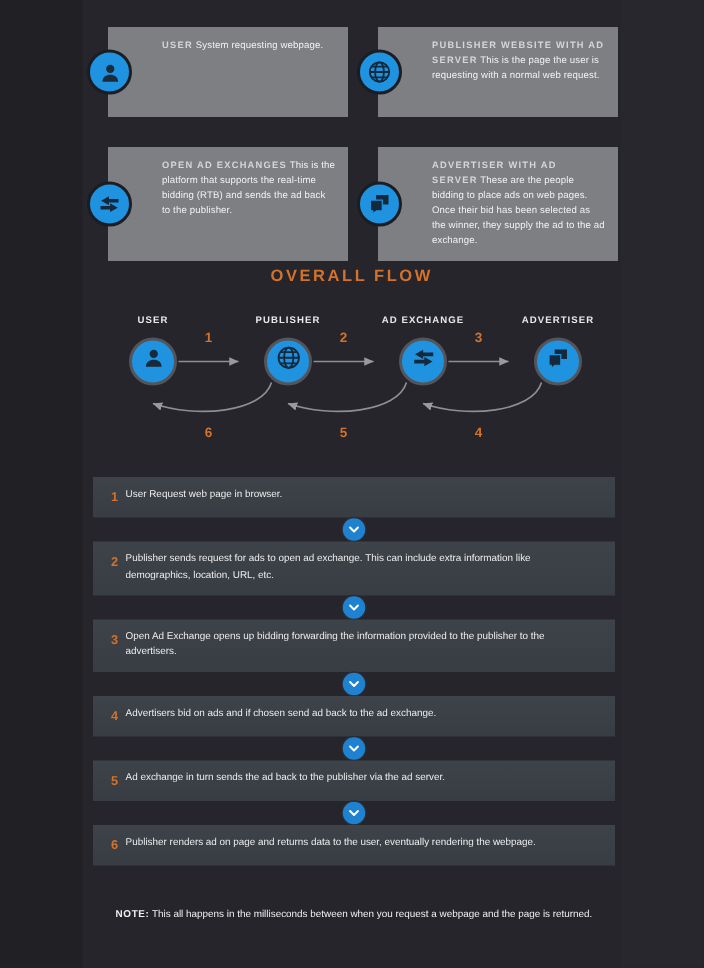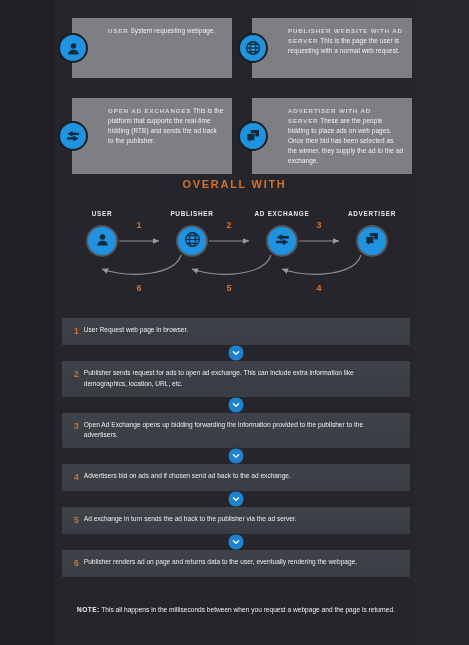--- a/index.html
+++ b/index.html
@@ -267,21 +267,21 @@
         </svg>
       </span>
       <div class="card-text">
         <span class="card-term">ADVERTISER WITH AD SERVER</span>
         <span>These are the people bidding to place ads on web pages. Once their bid has been selected as the winner, they supply the ad to the ad exchange.</span>
       </div>
     </div>
 
   </div>
 
-  <div class="flow-title">OVERALL WITH</div>
+  <div class="flow-title">OVERALL FLOW</div>
 
   <div class="flow">
     <svg class="wires" viewBox="0 0 320 105">
       <defs>
         <marker id="arrF" markerWidth="7" markerHeight="7" refX="5.6" refY="3" orient="auto">
           <path d="M0,0.4 L5.8,3 L0,5.6 z" fill="#9a9a9e"></path>
         </marker>
         <marker id="arrB" markerWidth="7" markerHeight="7" refX="5.6" refY="3" orient="auto">
           <path d="M0,0.4 L5.8,3 L0,5.6 z" fill="#9a9a9e"></path>
         </marker>

